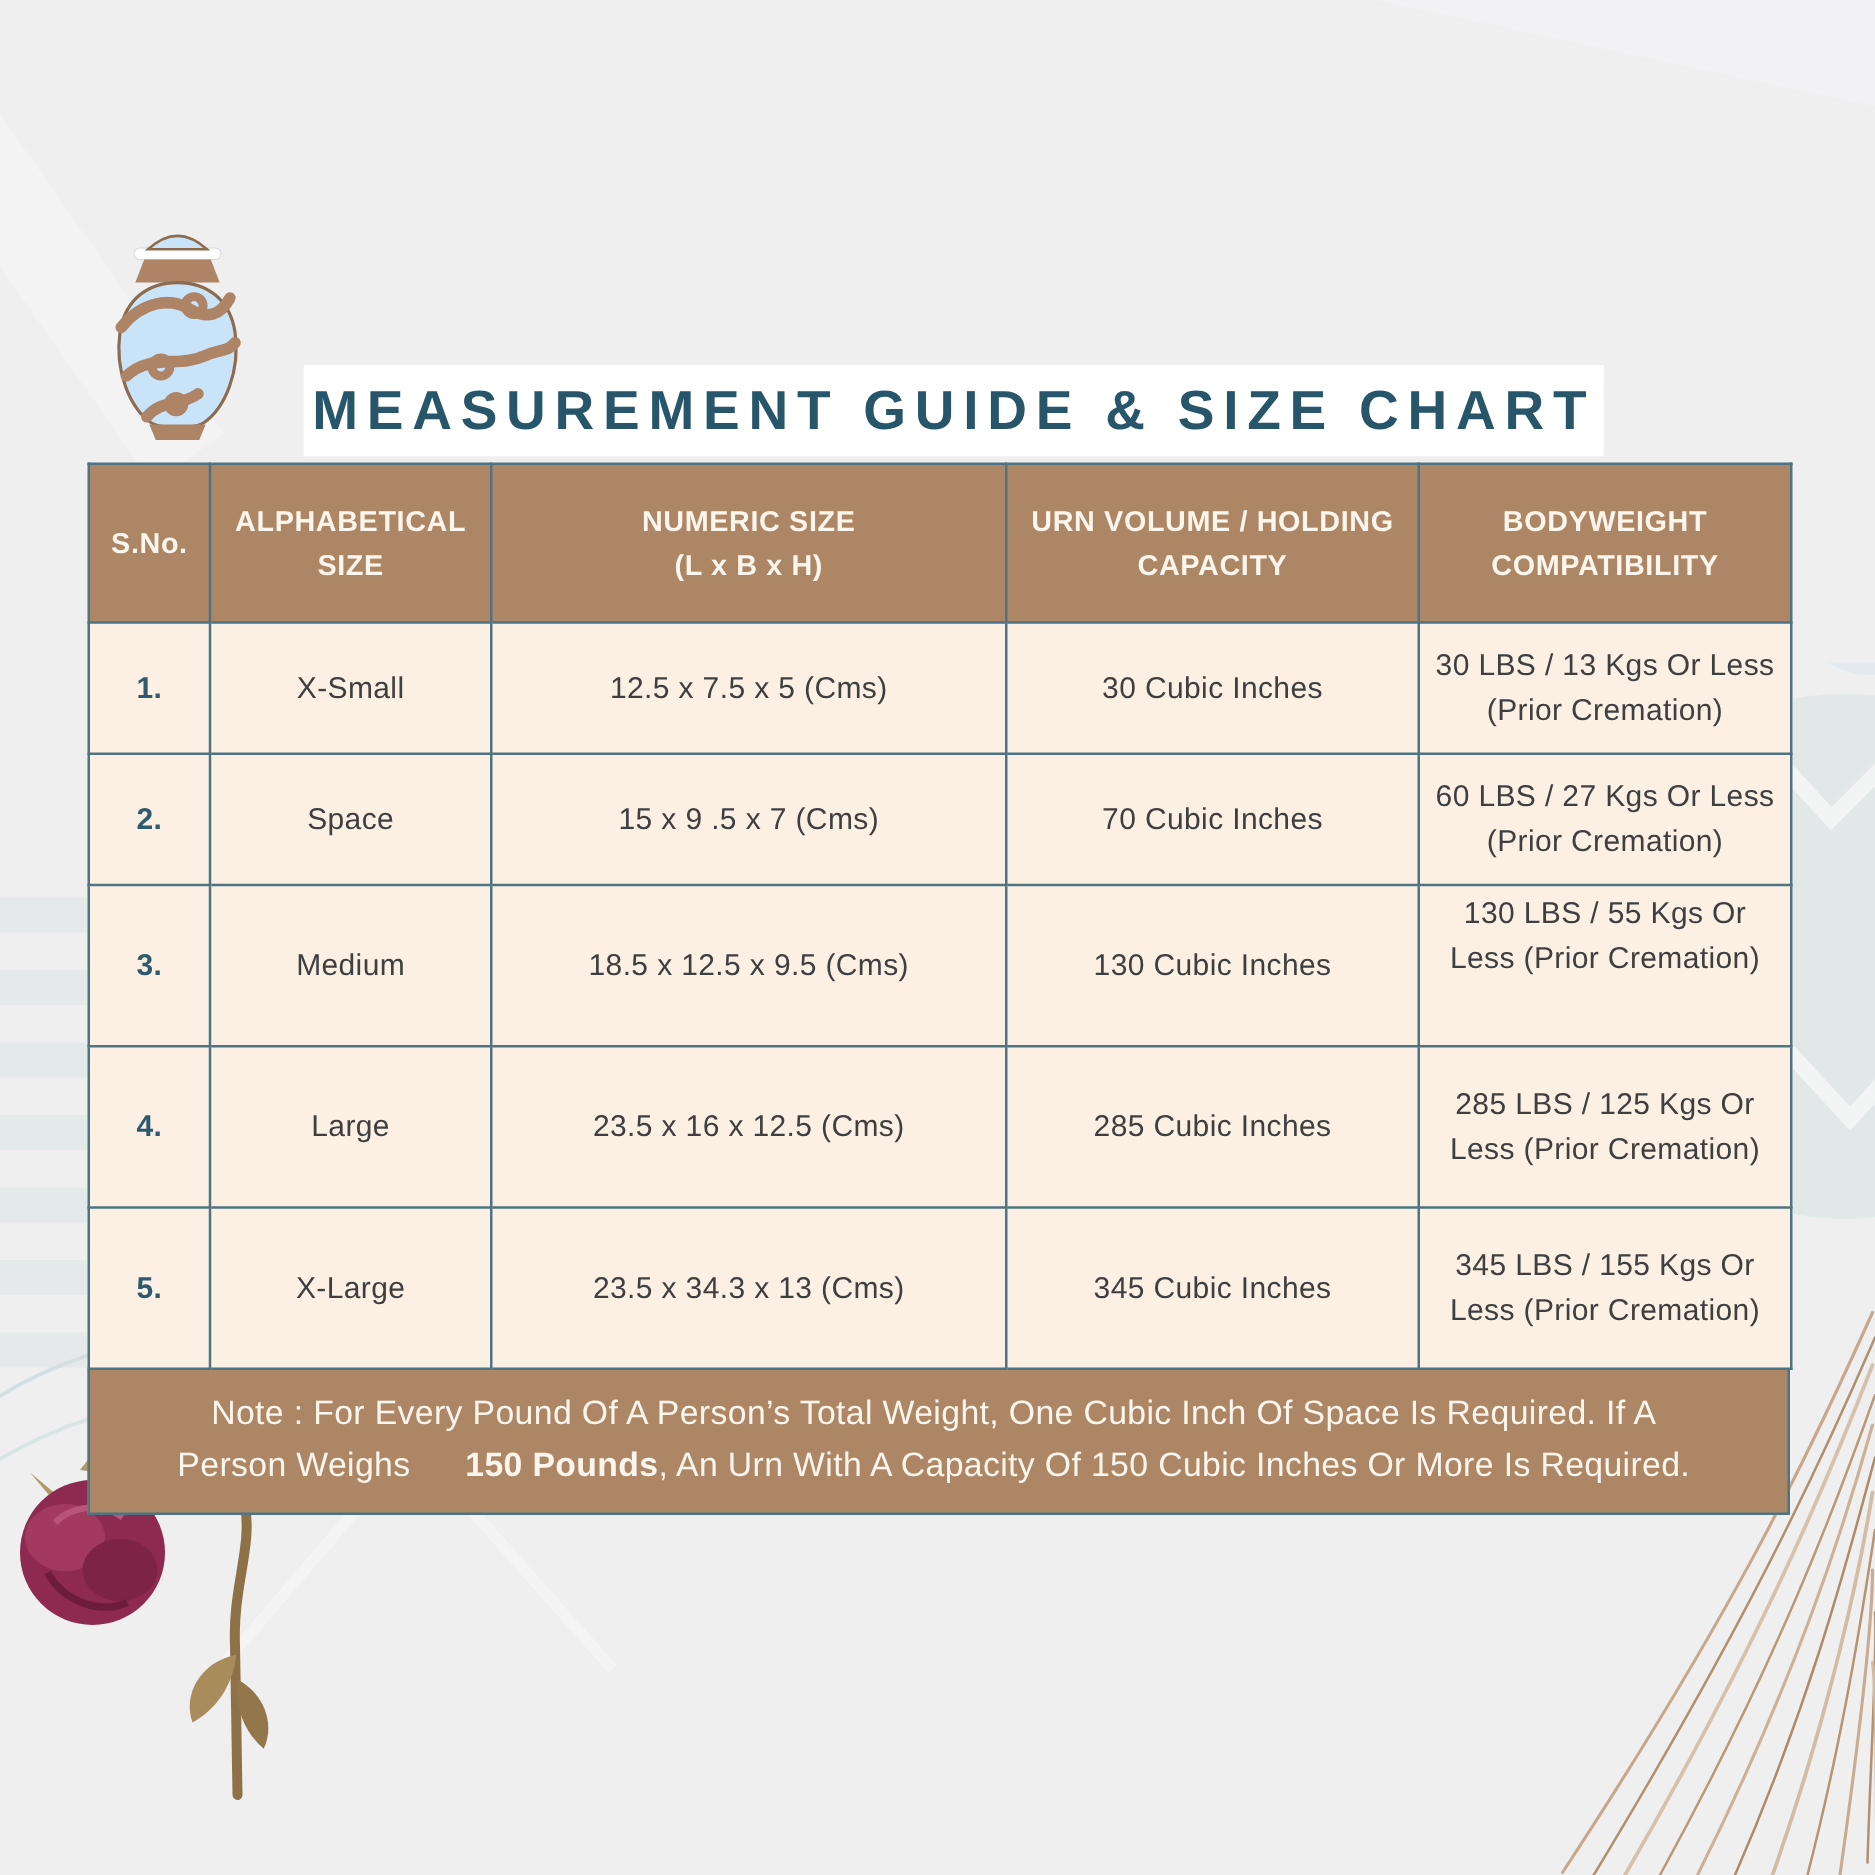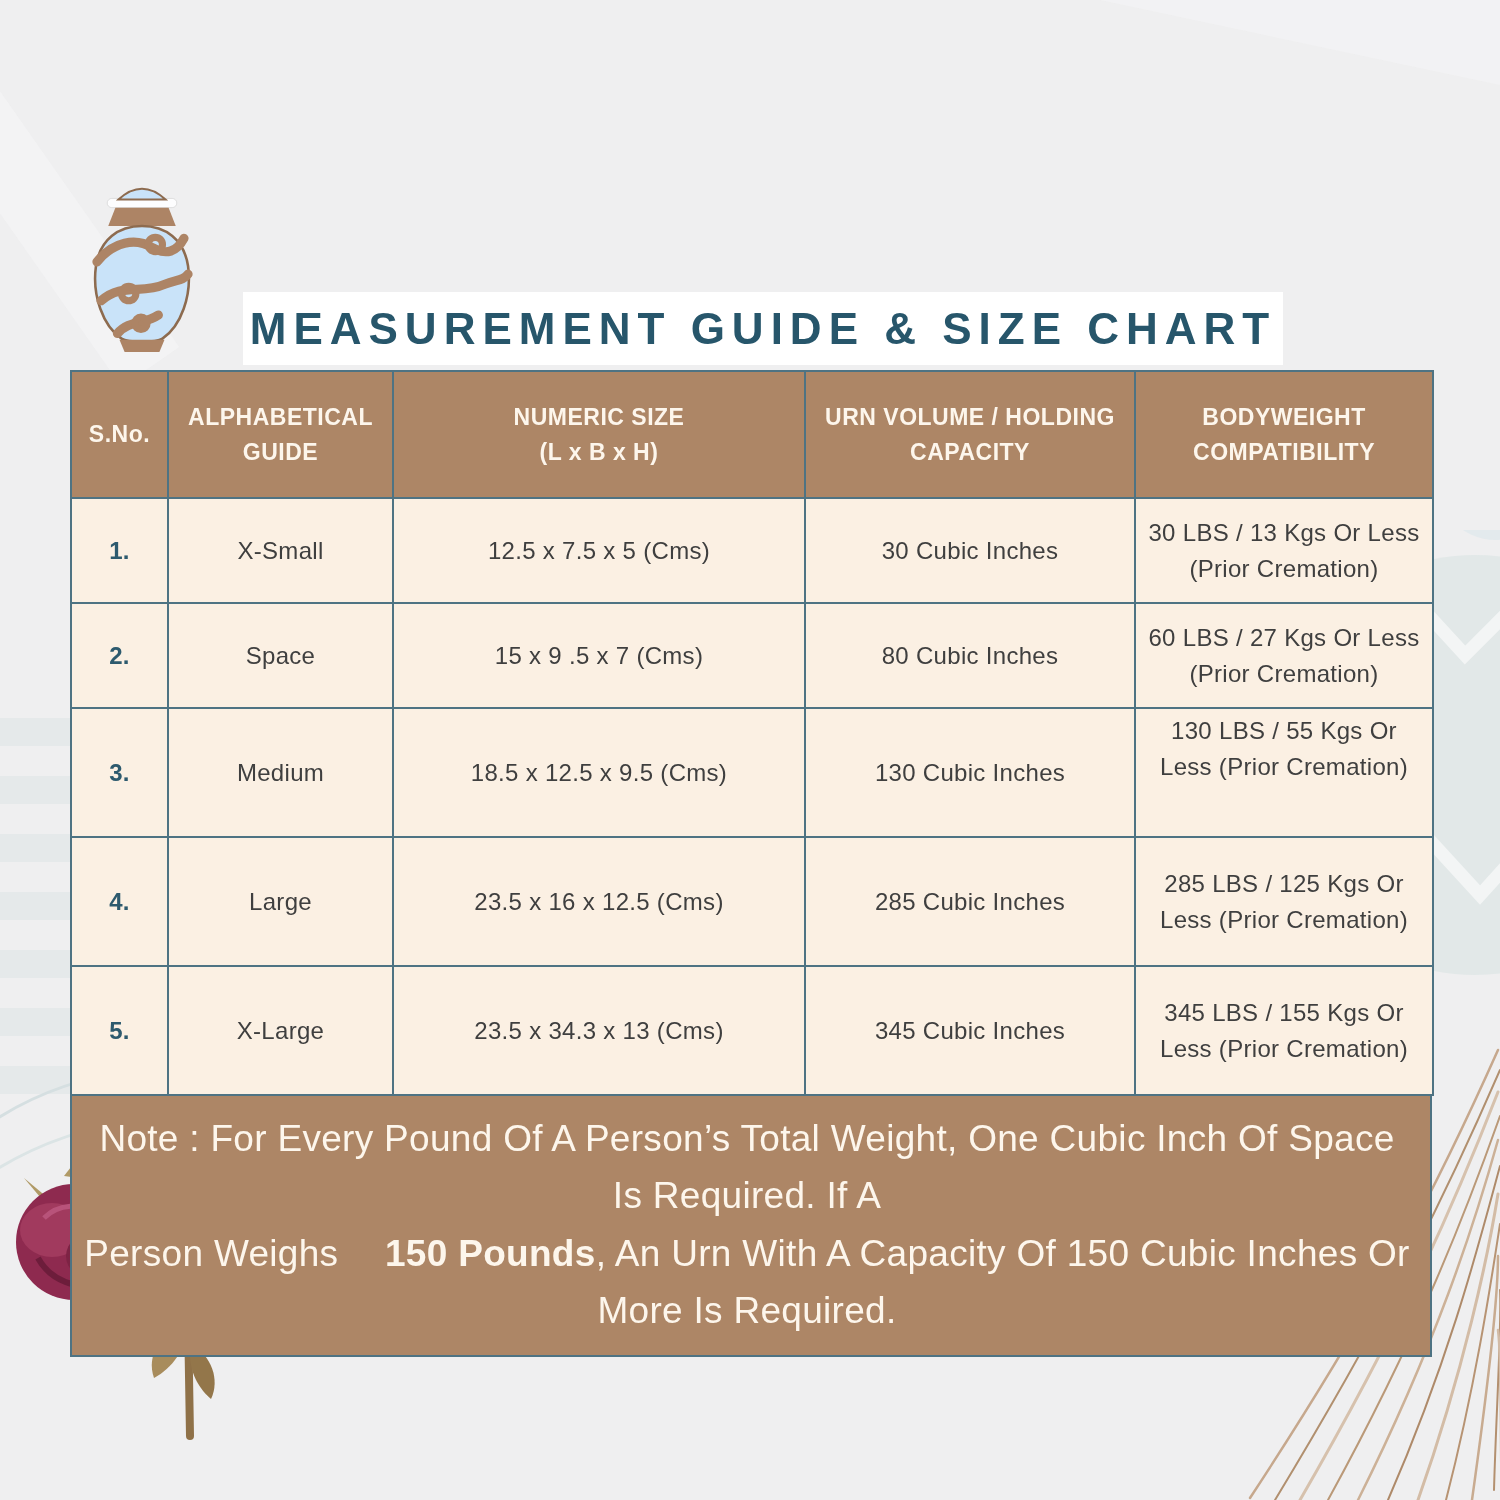--- a/index.html
+++ b/index.html
@@ -64,21 +64,21 @@
     background:#fbf0e3;color:#3f3f3f;font-size:24px;letter-spacing:.3px;line-height:1.5;
     padding:0 8px;
   }
   table.size-chart tbody td.sno{font-weight:bold;color:#2d5a6e;}
   table.size-chart tbody td.vtop{vertical-align:top;padding-top:4px;}
 
   .note-band{
     background:#ad8666;border:2px solid #4e7383;border-top:none;
     color:#fdf6ec;text-align:center;
     padding:14px 18px 16px 10px;
-    font-size:37px;line-height:1.55;letter-spacing:.3px;
+    font-size:27px;line-height:1.55;letter-spacing:.3px;
   }
   .note-band strong{font-weight:bold;margin-left:36px;}
 </style>
 </head>
 <body>
 
 <div id="canvas">
 
   <div class="decor diag-band"></div>
   <div class="decor diag-band2"></div>
@@ -180,21 +180,21 @@
           <col class="c4">
           <col class="c5">
       </colgroup>
       <thead>
         <tr>
           <th>
             <span class="hline">S.No.</span>
           </th>
           <th>
             <span class="hline">ALPHABETICAL</span>
-            <span class="hline">GUIDE</span>
+            <span class="hline">SIZE</span>
           </th>
           <th>
             <span class="hline">NUMERIC SIZE</span>
             <span class="hline">(L x B x H)</span>
           </th>
           <th>
             <span class="hline">URN VOLUME / HOLDING</span>
             <span class="hline">CAPACITY</span>
           </th>
           <th>
@@ -208,21 +208,21 @@
           <td class="sno">1.</td>
           <td>X-Small</td>
           <td>12.5 x 7.5 x 5 (Cms)</td>
           <td>30 Cubic Inches</td>
           <td>30 LBS / 13 Kgs Or Less (Prior Cremation)</td>
         </tr>
         <tr class="r-sm">
           <td class="sno">2.</td>
           <td>Space</td>
           <td>15 x 9 .5 x 7 (Cms)</td>
-          <td>80 Cubic Inches</td>
+          <td>70 Cubic Inches</td>
           <td>60 LBS / 27 Kgs Or Less (Prior Cremation)</td>
         </tr>
         <tr class="r-lg">
           <td class="sno">3.</td>
           <td>Medium</td>
           <td>18.5 x 12.5 x 9.5 (Cms)</td>
           <td>130 Cubic Inches</td>
           <td class="vtop">130 LBS / 55 Kgs Or Less (Prior Cremation)</td>
         </tr>
         <tr class="r-lg">

